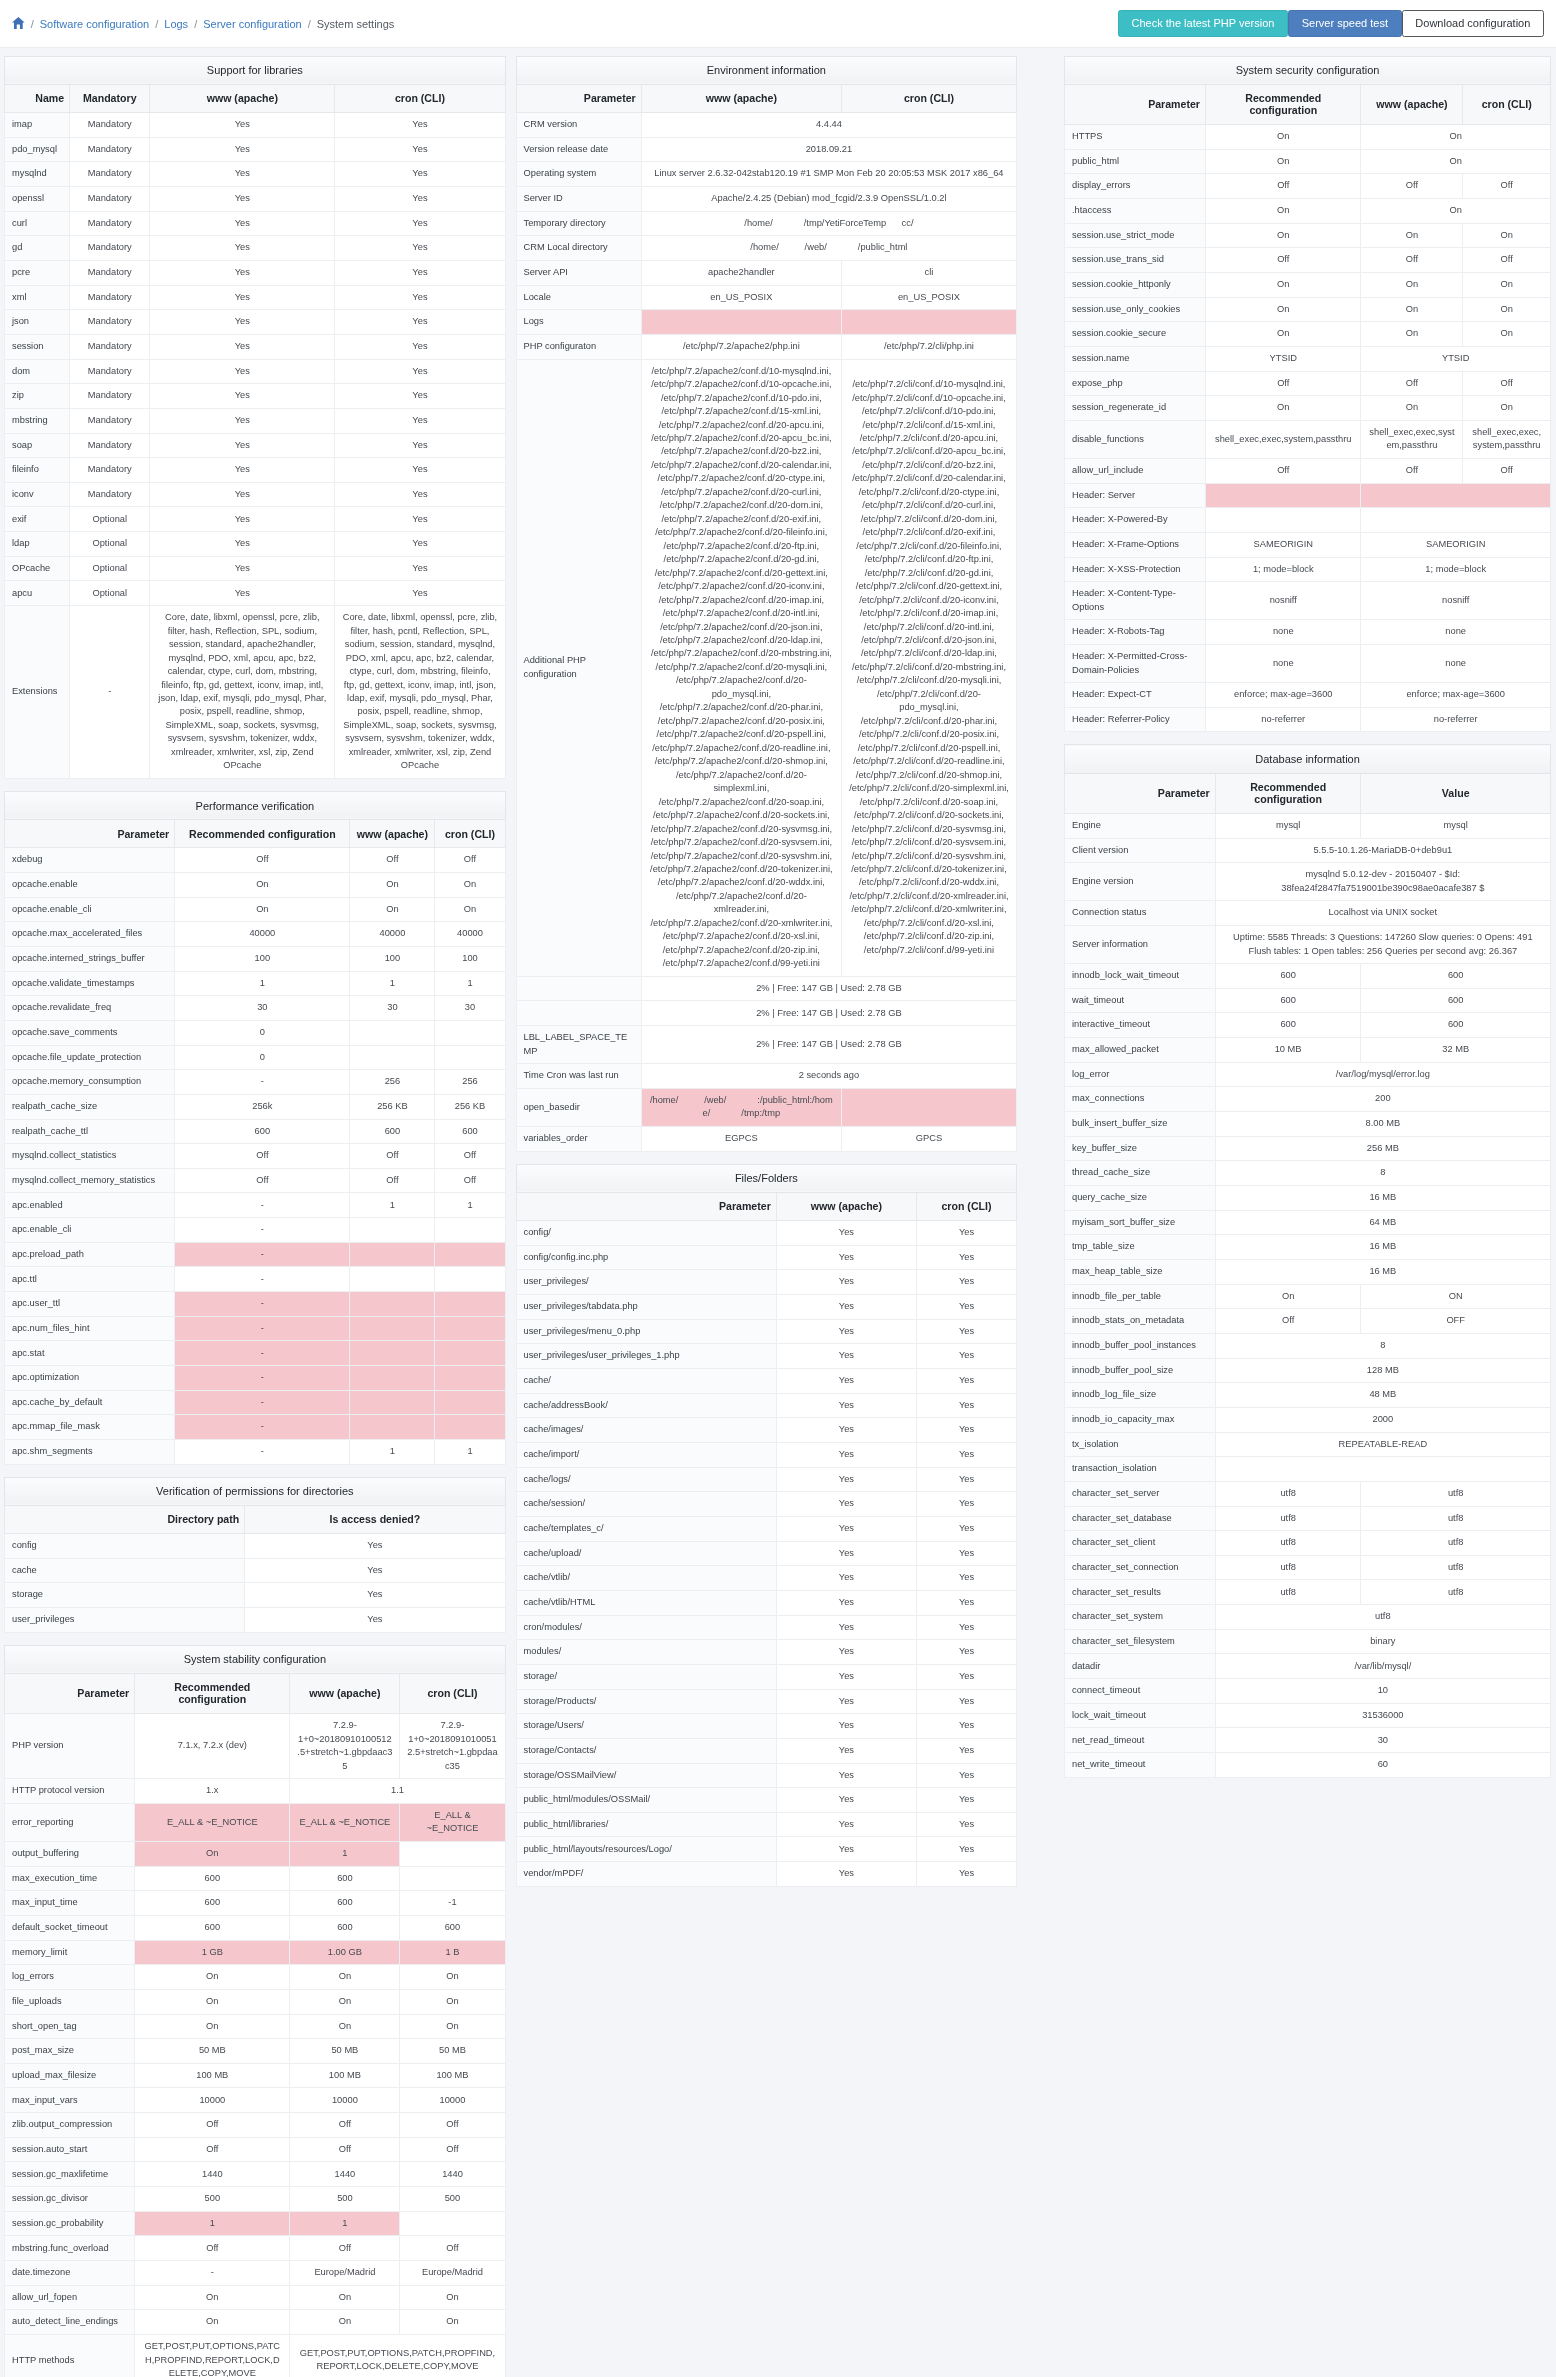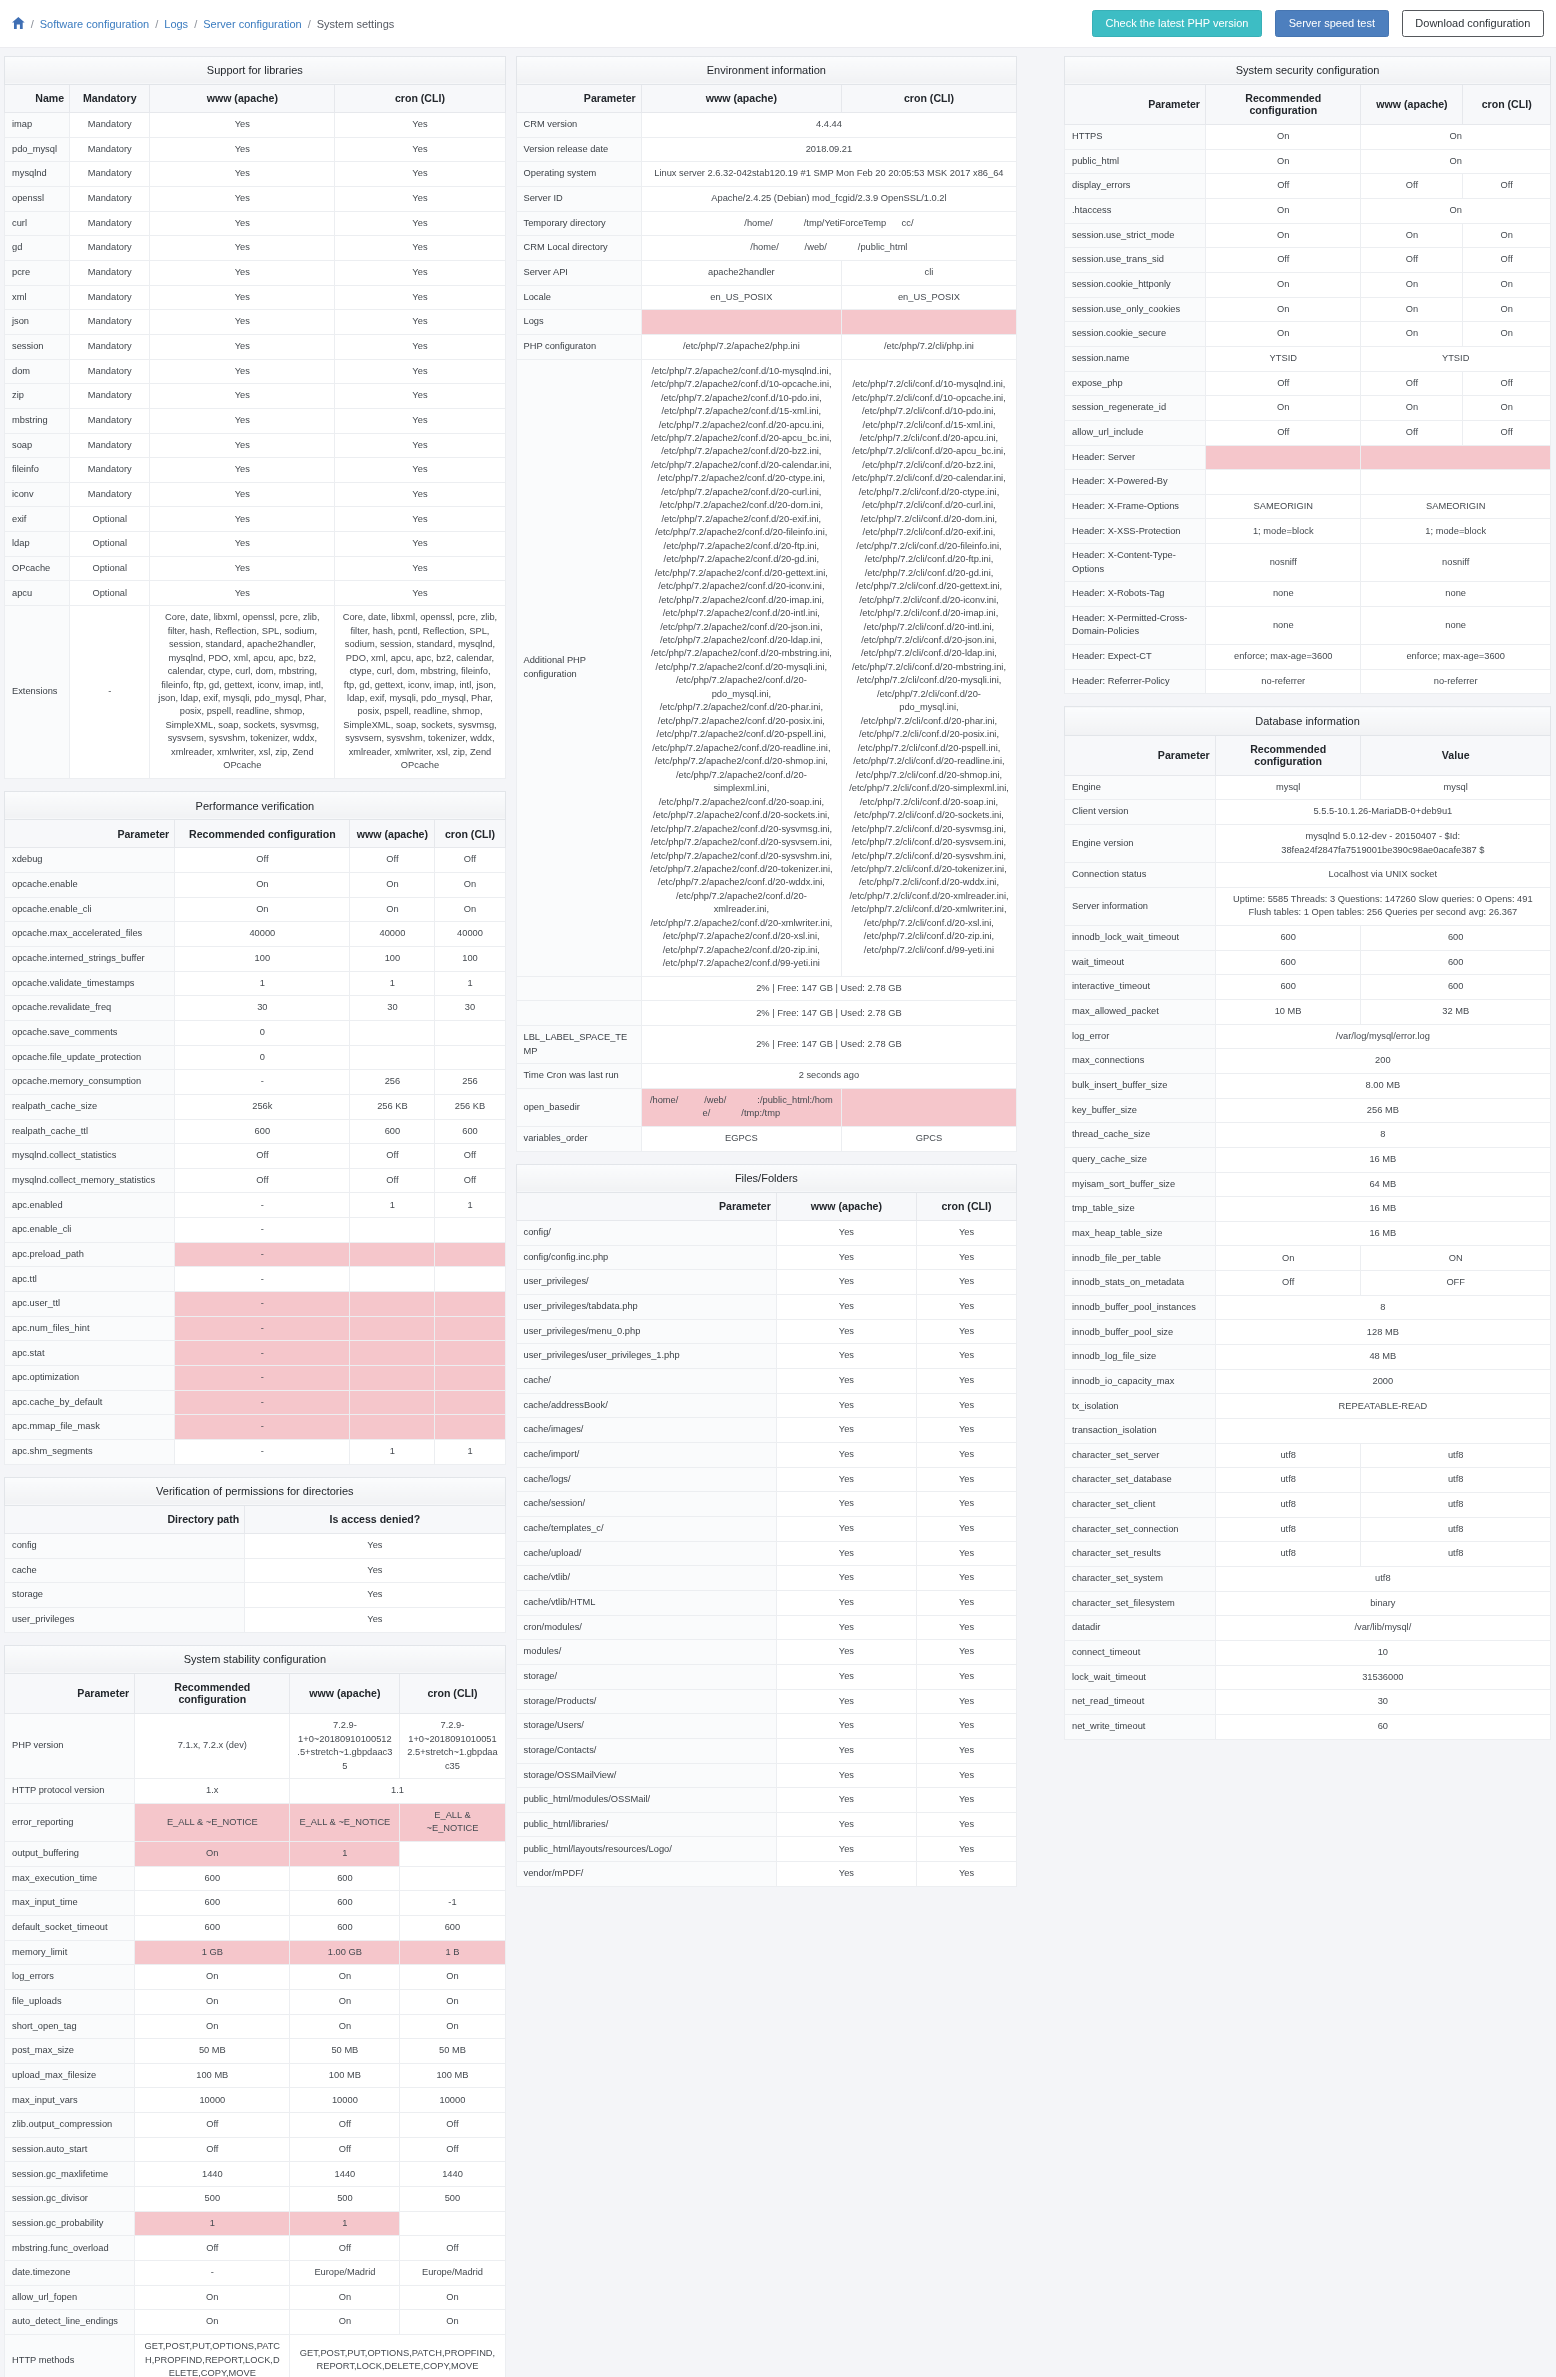--- a/index.html
+++ b/index.html
@@ -12,21 +12,21 @@
   }
   .topbar {
     background:#fff; height:48px; display:flex; align-items:center;
     justify-content:space-between; padding:0 12px; border-bottom:0.8px solid #ececf0;
   }
   .crumbs { display:flex; align-items:center; gap:6px; font-size:11px; color:#6b6f76; }
   .crumbs .home-ic { width:12.7px; height:12.7px; fill:#3f6fb4; display:block; }
   .crumbs a { color:#3a7bbf; text-decoration:none; cursor:pointer; }
   .crumbs .sep { color:#8a8f98; }
   .crumbs .current { color:#555a63; }
-  .topbtns { display:flex; gap:13px; }
+  .topbtns { display:flex; gap:0; }
   .btn {
     font-family:inherit; font-size:11px; padding:6.8px 12.7px; border-radius:2.5px;
     border:0.8px solid transparent; cursor:pointer; line-height:1.1;
   }
   .btn-teal { background:#3dbdc4; border-color:#38b0b7; color:#fff; }
   .btn-blue { background:#4d7fbe; border-color:#4675b1; color:#fff; }
   .btn-outline { background:#fff; border-color:#55585c; color:#2e3338; }
 
   .cols { display:flex; align-items:flex-start; gap:10.2px; padding:7.6px 5.1px 17px 4.2px; }
   .col { display:block; }
@@ -880,20 +880,26 @@
             <td class="val">Off</td>
             <td class="val">Off</td>
           </tr>
           <tr>
             <td class="param">session_regenerate_id</td>
             <td class="val">On</td>
             <td class="val">On</td>
             <td class="val">On</td>
           </tr>
           <tr>
+            <td class="param">disable_functions</td>
+            <td class="val">shell_exec,exec,system,passthru</td>
+            <td class="val">shell_exec,exec,system,passthru</td>
+            <td class="val">shell_exec,exec,system,passthru</td>
+          </tr>
+          <tr>
             <td class="param">allow_url_include</td>
             <td class="val">Off</td>
             <td class="val">Off</td>
             <td class="val">Off</td>
           </tr>
           <tr>
             <td class="param">Header: Server</td>
             <td class="val hl"></td>
             <td colspan="2" class="val hl"></td>
           </tr>

